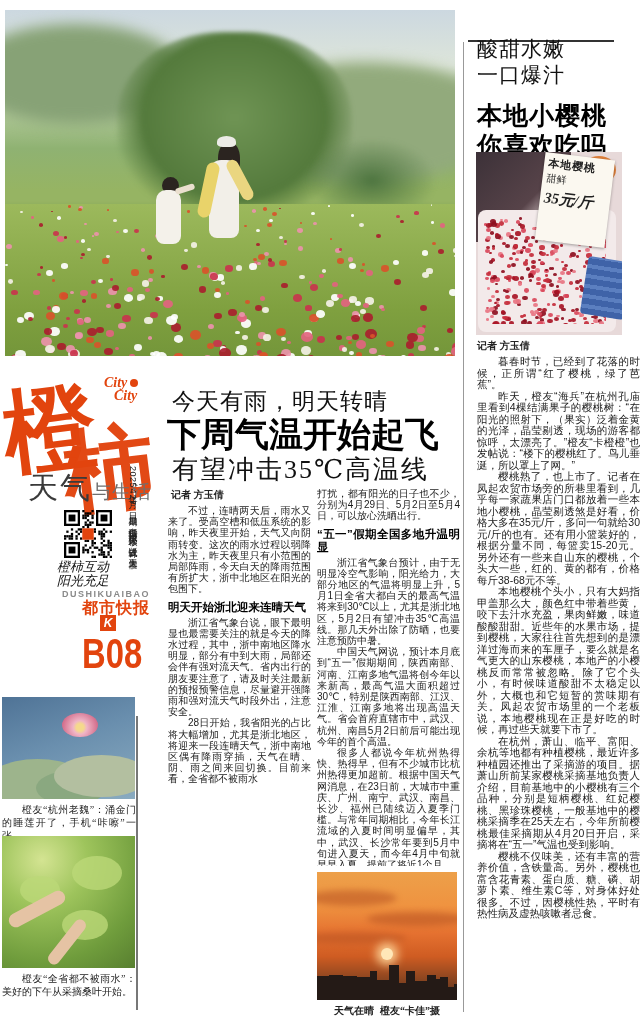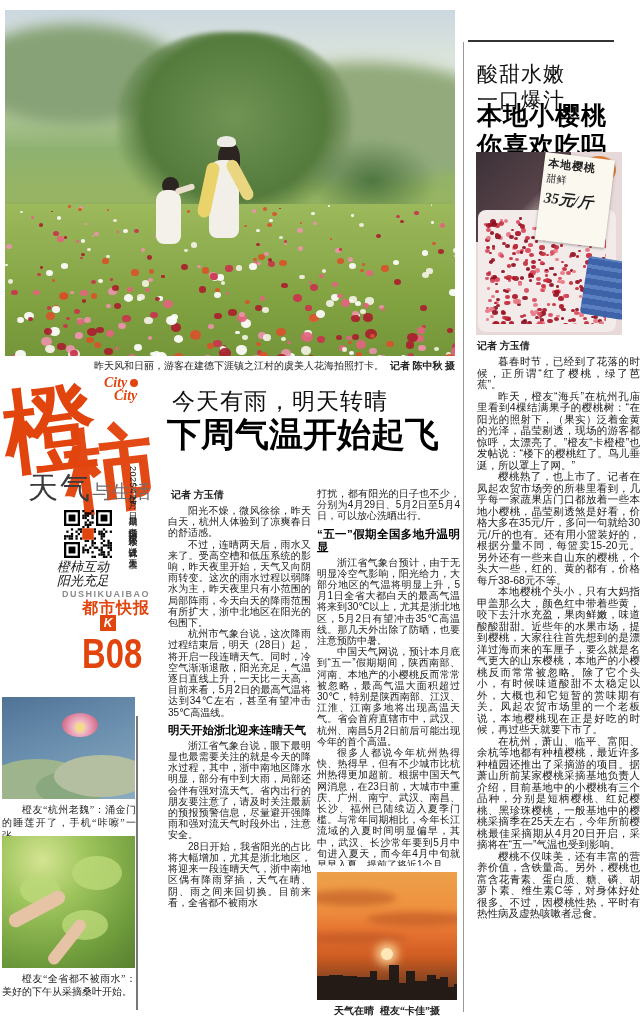--- a/index.html
+++ b/index.html
@@ -96,21 +96,21 @@
   .sun{position:absolute;left:64px;top:76px;width:12px;height:12px;border-radius:50%;background:#ffe7b8;
     box-shadow:0 0 10px 5px rgba(255,220,160,.85);}
   .skyline{position:absolute;left:0;bottom:0;width:100%;height:38px;}
   .skyline i{position:absolute;bottom:0;background:#241a16;}
   .sunset-caption{left:317px;top:1004px;width:140px;text-align:center;font-size:10px;font-weight:bold;color:#222;}
   .sunset-caption b{margin-left:6px;}
 
   
   .vrule-right{left:463px;top:42px;width:1px;height:970px;background:#999;}
   .hrule-right{left:468px;top:40px;width:146px;height:2px;background:#333;}
-  .r-kicker{left:477px;top:61px;font-size:21px;color:#111;letter-spacing:1px;line-height:26px;}
+  .r-kicker{left:477px;top:36px;font-size:21px;color:#111;letter-spacing:1px;line-height:26px;}
   .r-title{left:477px;top:100px;font-size:25px;font-weight:bold;color:#000;letter-spacing:1px;line-height:30px;}
   .cherry{left:476px;top:152px;width:146px;height:183px;overflow:hidden;background:#e7d9d9;}
   .cherry-dark{position:absolute;left:0;top:0;width:95px;height:90px;
     background:linear-gradient(135deg,#3c3138 0%,#574349 55%,rgba(87,67,73,0) 78%);}
   .orange1{position:absolute;right:6px;top:4px;width:34px;height:28px;border-radius:50%;background:#dd7f3a;}
   .orange2{position:absolute;right:38px;top:12px;width:26px;height:22px;border-radius:50%;background:#e08a44;}
   .cherry-tray{position:absolute;left:2px;top:58px;width:138px;height:122px;background:#f3eaea;border-radius:8px;}
   .cherry-mass{position:absolute;left:8px;top:64px;width:122px;height:108px;overflow:hidden;}
   .sign{position:absolute;right:12px;top:4px;width:62px;height:82px;background:#fbf8f0;transform:rotate(7deg);
     box-shadow:0 1px 3px rgba(0,0,0,.35);padding:3px 4px;font-family:"Liberation Serif","DejaVu Serif",serif;color:#222;}
@@ -507,23 +507,20 @@
       </div>
     <div class="abs mom-hair"></div>
     <div class="abs mom-cap"></div>
     <div class="abs mom-body"></div>
     <div class="abs mom-shawl-l"></div>
     <div class="abs mom-shawl-r"></div>
     <div class="abs kid-hair"></div>
     <div class="abs kid-body"></div>
     <div class="abs kid-arm"></div>
   </figure>
-  <div class="abs main-caption serif">
-    <span>昨天风和日丽，游客在建德下涯镇之江村的虞美人花海拍照打卡。</span><b>记者 陈中秋 摄</b>
-  </div>
 
   <div class="abs citylink serif">
     <span>City</span><span class="dot"></span><br>
     <span style="margin-left:10px">City</span>
   </div>
   <div class="abs logo-char logo-c1">橙</div>
   <div class="abs logo-char logo-c2">柿</div>
   <div class="abs section-line">
     <span class="section-big">天气</span><span class="section-small">与生活</span>
   </div>
@@ -658,34 +655,33 @@
     <div class="leaf-blob" style="left:70px;top:20px;width:50px;height:34px"></div>
     <div class="leaf-blob" style="left:18px;top:40px;width:40px;height:28px"></div>
     <div class="leaf-blob" style="left:60px;top:74px;width:46px;height:30px"></div>
     <div class="arm arm1"></div>
     <div class="arm arm2"></div>
   </figure>
   <div class="abs side-caption serif cap2">橙友“全省都不被雨水”：美好的下午从采摘桑叶开始。</div>
 
   <div class="abs kicker">今天有雨，明天转晴</div>
   <div class="abs headline">下周气温开始起飞</div>
+  <div class="abs subhead">有望冲击35℃高温线</div>
   <div class="abs byline byline-main">记者 方玉倩</div>
   <div class="bcol col1">
-      <p>阳光不燥，微风徐徐，昨天白天，杭州人体验到了凉爽春日的舒适感。</p>
       <p>不过，连晴两天后，雨水又来了。受高空槽和低压系统的影响，昨天夜里开始，天气又向阴雨转变。这次的雨水过程以弱降水为主，昨天夜里只有小范围的局部阵雨，今天白天的降雨范围有所扩大，浙中北地区在阳光的包围下。</p>
-      <p>杭州市气象台说，这次降雨过程结束后，明天（28日）起，将开启一段连晴天气。同时，冷空气渐渐退散，阳光充足，气温逐日直线上升，一天比一天高，目前来看，5月2日的最高气温将达到34℃左右，甚至有望冲击35℃高温线。</p>
       <h3>明天开始浙北迎来连晴天气</h3>
       <p>浙江省气象台说，眼下最明显也最需要关注的就是今天的降水过程，其中，浙中南地区降水明显，部分有中到大雨，局部还会伴有强对流天气。省内出行的朋友要注意了，请及时关注最新的预报预警信息，尽量避开强降雨和强对流天气时段外出，注意安全。</p>
       <p>28日开始，我省阳光的占比将大幅增加，尤其是浙北地区，将迎来一段连晴天气，浙中南地区偶有降雨穿插，天气在晴、阴、雨之间来回切换。目前来看，全省都不被雨水</p>
     </div>
   <div class="bcol col2">
       <p class="noindent">打扰，都有阳光的日子也不少，分别为4月29日、5月2日至5月4日，可以放心洗晒出行。</p>
       <h3>“五一”假期全国多地升温明显</h3>
       <p>浙江省气象台预计，由于无明显冷空气影响，阳光给力，大部分地区的气温将明显上升，5月1日全省大都白天的最高气温将来到30℃以上，尤其是浙北地区，5月2日有望冲击35℃高温线。那几天外出除了防晒，也要注意预防中暑。</p>
-      <p>中国天气网说，预计本月底到“五一”假期期间，陕西南部、河南、本地产的小樱桃反而常常被忽略，最高气温大面积超过30℃，特别是陕西南部、江汉、江淮、江南多地将出现高温天气。省会首府直辖市中，武汉、杭州、南昌5月2日前后可能出现今年的首个高温。</p>
+      <p>中国天气网说，预计本月底到“五一”假期期间，陕西南部、河南、江南多地气温将创今年以来新高，最高气温大面积超过30℃，特别是陕西南部、江汉、江淮、江南多地将出现高温天气。省会首府直辖市中，武汉、杭州、南昌5月2日前后可能出现今年的首个高温。</p>
       <p>很多人都说今年杭州热得快、热得早，但有不少城市比杭州热得更加超前。根据中国天气网消息，在23日前，大城市中重庆、广州、南宁、武汉、南昌、长沙、福州已陆续迈入夏季门槛。与常年同期相比，今年长江流域的入夏时间明显偏早，其中，武汉、长沙常年要到5月中旬进入夏天，而今年4月中旬就早早入夏，提前了将近1个月。</p>
     </div>
 
   <figure class="abs sunset" style="margin:0">
     <div class="cloud" style="left:-10px;top:18px;width:90px;height:16px"></div>
     <div class="cloud" style="left:50px;top:40px;width:100px;height:14px"></div>
     <div class="cloud" style="left:-20px;top:60px;width:110px;height:12px"></div>
     <div class="sun"></div>
     <div class="skyline" id="skyline">
         <i style="left:-2.0px;width:16.2px;height:24.2px"></i>

